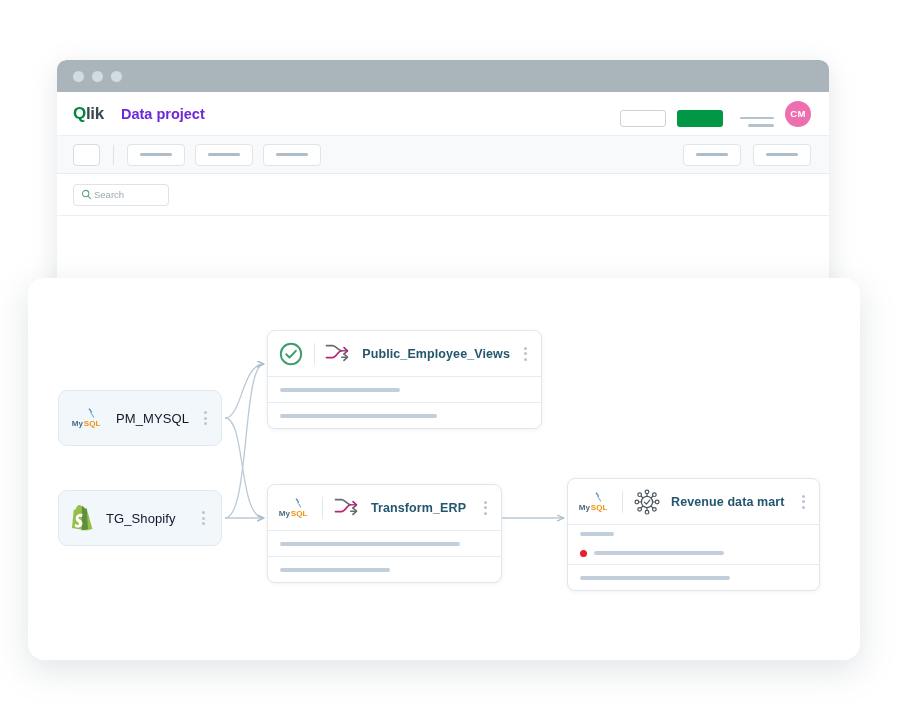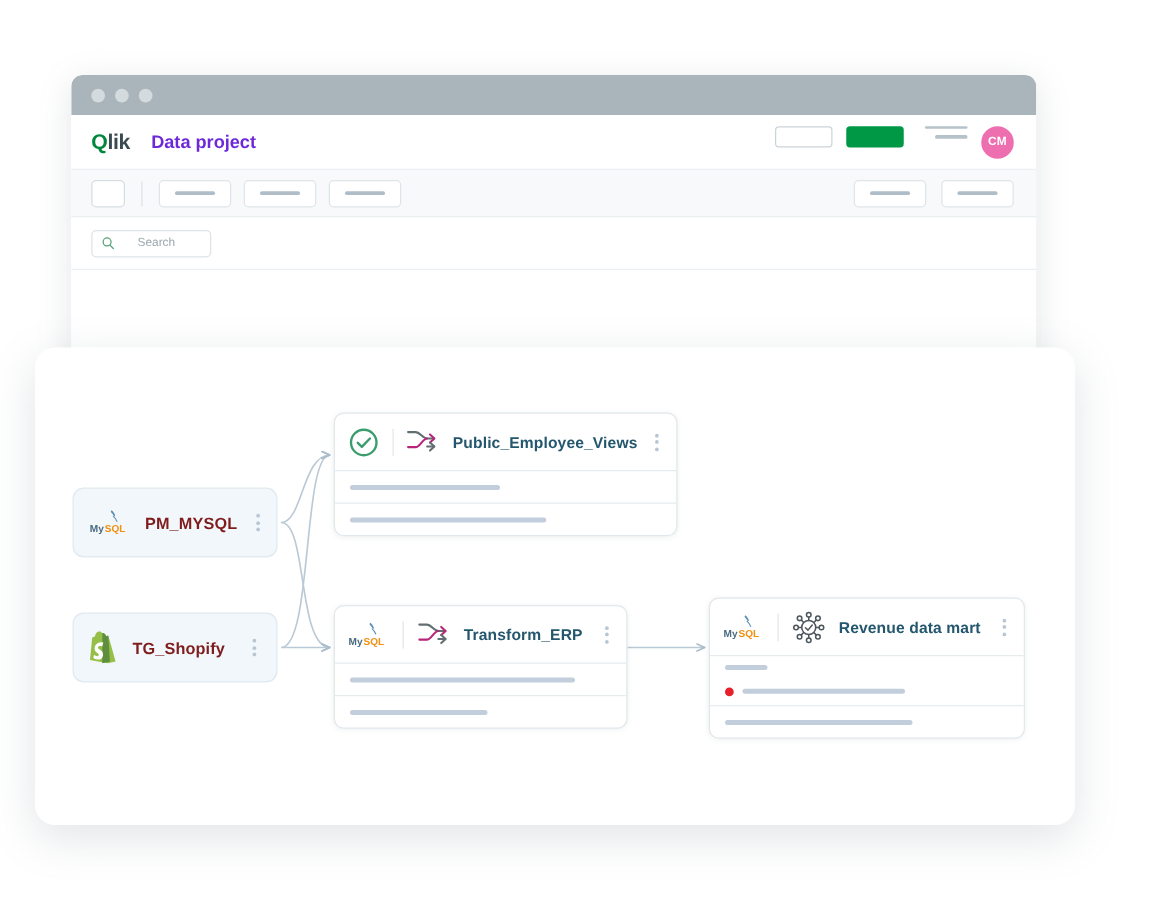--- a/index.html
+++ b/index.html
@@ -32,21 +32,21 @@
     height: 44px; background:#ffffff;
     display:flex; align-items:center;
     padding: 0 18px 0 16px;
     border-bottom: 1px solid #eceff1;
   }
   .qlik-logo { display:flex; align-items:baseline; font-size:17px; font-weight:700; letter-spacing:-0.3px; }
   .qlik-q { color:#00873d; font-weight:700; }
   .qlik-rest { color:#3b4a52; font-weight:700; }
   .proj-title { margin-left: 17px; font-size: 14.5px; font-weight: 700; color:#6d28d9; }
 
-  .appbar-right { margin-left:auto; display:flex; align-items:flex-start; gap:11px; }
+  .appbar-right { margin-left:auto; display:flex; align-items:flex-end; gap:11px; }
   .ghost-btn { width:46px; height:17px; border:1px solid #ccd4d8; border-radius:3px; background:#fff; }
   .green-btn { width:46px; height:17px; border-radius:3px; background:#009845; }
   .bar-stack { display:flex; flex-direction:column; gap:5px; align-items:flex-end; margin-left:6px; }
   .bar-stack i { display:block; height:2.5px; border-radius:2px; background:#b6c2ca; }
   .bar-stack i:nth-child(1){ width:34px; }
   .bar-stack i:nth-child(2){ width:26px; }
   .avatar {
     width:26px; height:26px; border-radius:50%; background:#ee6fb0;
     color:#fff; font-size:9.5px; font-weight:700;
     display:flex; align-items:center; justify-content:center; letter-spacing:0.3px;
@@ -62,42 +62,42 @@
   .tool-btn {
     width:58px; height:22px; border:1px solid #dfe5e8; border-radius:4px; background:#fff;
     display:flex; align-items:center; justify-content:center;
   }
   .tool-btn i { display:block; width:32px; height:3px; border-radius:2px; background:#aebdc7; }
   .toolbar-right { margin-left:auto; display:flex; gap:12px; }
 
   .searchrow { height:42px; background:#ffffff; display:flex; align-items:center; padding-left:16px; border-bottom:1px solid #eceff1; }
   .search-box {
     width:96px; height:22px; border:1px solid #dde3e6; border-radius:4px; background:#fff;
-    display:flex; align-items:center; gap:18px; padding-left:7px;
+    display:flex; align-items:center; gap:2px; padding-left:7px;
   }
   .search-box .txt { font-size:9.5px; color:#9aa7ae; }
   .window-body { background:#ffffff; height:80px; }
 
   
   .canvas-card {
     position:absolute; left:28px; top:278px;
     width:832px; height:382px;
     background:#ffffff; border-radius:16px;
     box-shadow: 0 10px 34px rgba(120,130,140,0.22);
   }
 
   
   .node { position:absolute; }
 
   .src-node {
     width:164px; height:56px;
     background:#f2f7fb; border:1px solid #e0e9f0; border-radius:9px;
     display:flex; align-items:center; padding:0 12px; gap:11px;
   }
-  .src-label { font-size:13px; font-weight:700; color:#7f1d1d; letter-spacing:0.1px; flex:1; }
+  .src-label { font-size:13px; font-weight:400; color:#0f172a; letter-spacing:0.1px; flex:1; }
 
   .big-node {
     background:#ffffff; border:1px solid #e1e7eb; border-radius:8px;
     box-shadow: 0 1px 4px rgba(120,130,140,0.10);
     overflow:hidden;
   }
   .node-head { height:45px; display:flex; align-items:center; padding:0 10px; gap:10px; }
   .node-title { font-size:12.5px; font-weight:700; color:#24576d; letter-spacing:0.1px; flex:1; }
   .vdiv { width:1px; height:22px; background:#e2e8ec; }
   .node-row { height:26px; border-top:1px solid #e6ebee; display:flex; align-items:center; padding:0 12px; gap:7px; }

